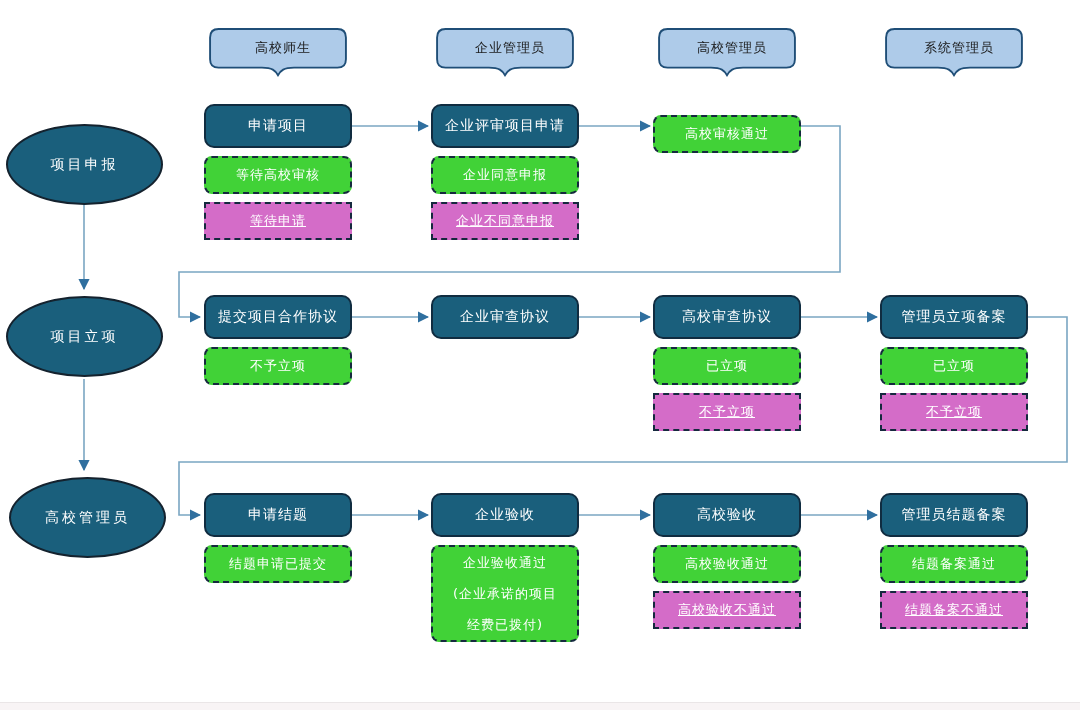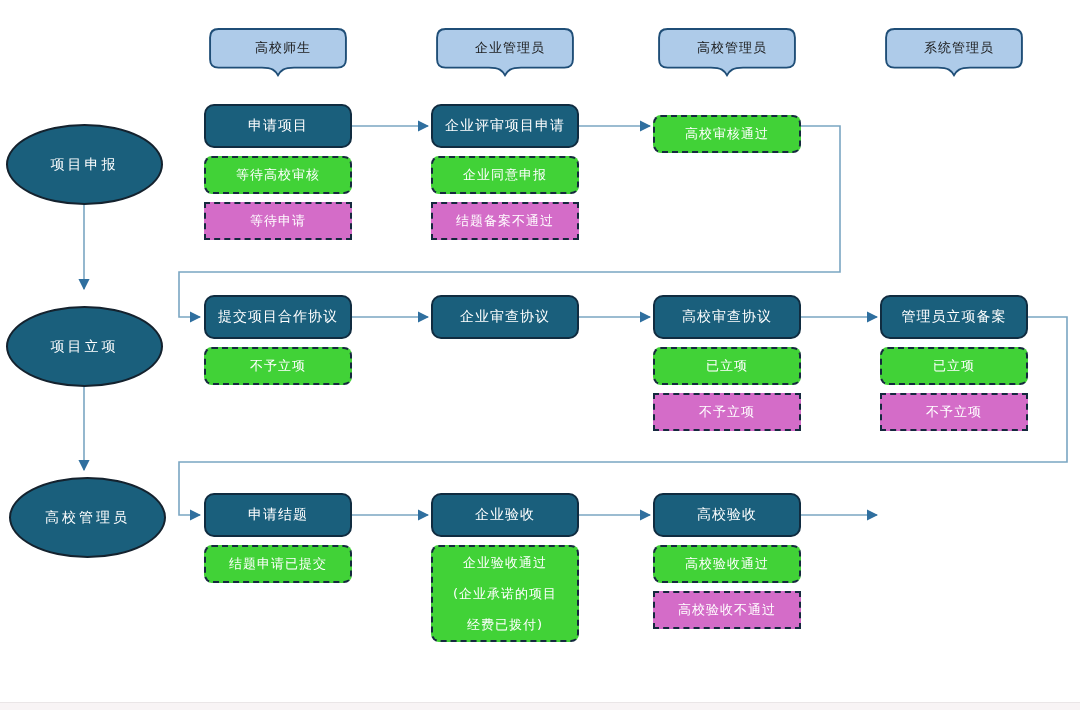--- a/index.html
+++ b/index.html
@@ -30,21 +30,21 @@
 
   .node-group{position:absolute;width:148px;}
   .proc{width:148px;height:44px;background:var(--node-fill);border:2px solid var(--node-border);
     border-radius:10px;display:flex;align-items:center;justify-content:center;
     color:var(--text-light);font-size:14px;letter-spacing:1px;}
   .status{width:148px;height:38px;border:2px dashed var(--status-border);
     display:flex;align-items:center;justify-content:center;color:var(--text-light);
     font-size:13px;letter-spacing:1px;margin-top:8px;}
   .status:first-of-type{margin-top:11px;}
   .status.success{background:var(--success-fill);border-radius:8px;}
-  .status.fail{background:var(--fail-fill);}
+  .status.fail{background:var(--fail-fill);text-decoration:underline;}
   .status.tall{height:97px;flex-direction:column;justify-content:center;line-height:31px;}
   .status.tall span{display:block;text-align:center;}
 
   .bottom-strip{position:absolute;left:0;top:702px;width:1080px;height:8px;
     background:#f8f4f5;border-top:1px solid #eae6e7;}
 </style>
 </head>
 <body>
 
 <div class="canvas">
@@ -90,36 +90,36 @@
   <div class="lane-header" style="left:885px;top:28px">
     <svg viewBox="0 0 146 53">
       <path d="M10,1 H136 Q145,1 145,10 V33 Q145,42 136,42 H90 C79,42 76,45 73,50 C70,45 67,42 56,42 H10 Q1,42 1,33 V10 Q1,1 10,1 Z"></path>
     </svg>
     <span class="lane-label">系统管理员</span>
   </div>
 
   <div class="phase" style="left:6px;top:124px">
     <span>项目申报</span>
   </div>
-  <div class="phase" style="left:6px;top:306px">
+  <div class="phase" style="left:6px;top:296px">
     <span>项目立项</span>
   </div>
   <div class="phase" style="left:9px;top:477px">
     <span>高校管理员</span>
   </div>
 
   <div class="node-group" style="left:204px;top:104px">
     <div class="proc">申请项目</div>
     <div class="status success">等待高校审核</div>
     <div class="status fail">等待申请</div>
   </div>
   <div class="node-group" style="left:431px;top:104px">
     <div class="proc">企业评审项目申请</div>
     <div class="status success">企业同意申报</div>
-    <div class="status fail">结题备案不通过</div>
+    <div class="status fail">企业不同意申报</div>
   </div>
   <div class="node-group" style="left:653px;top:104px">
     <div class="status success">高校审核通过</div>
   </div>
 
   <div class="node-group" style="left:204px;top:295px">
     <div class="proc">提交项目合作协议</div>
     <div class="status success">不予立项</div>
   </div>
   <div class="node-group" style="left:431px;top:295px">
@@ -146,15 +146,20 @@
   </div>
   <div class="node-group" style="left:204px;top:493px">
     <div class="proc">申请结题</div>
     <div class="status success">结题申请已提交</div>
   </div>
   <div class="node-group" style="left:653px;top:493px">
     <div class="proc">高校验收</div>
     <div class="status success">高校验收通过</div>
     <div class="status fail">高校验收不通过</div>
   </div>
+  <div class="node-group" style="left:880px;top:493px">
+    <div class="proc">管理员结题备案</div>
+    <div class="status success">结题备案通过</div>
+    <div class="status fail">结题备案不通过</div>
+  </div>
 
   <div class="bottom-strip"></div>
 </div>
 
 </body></html>

